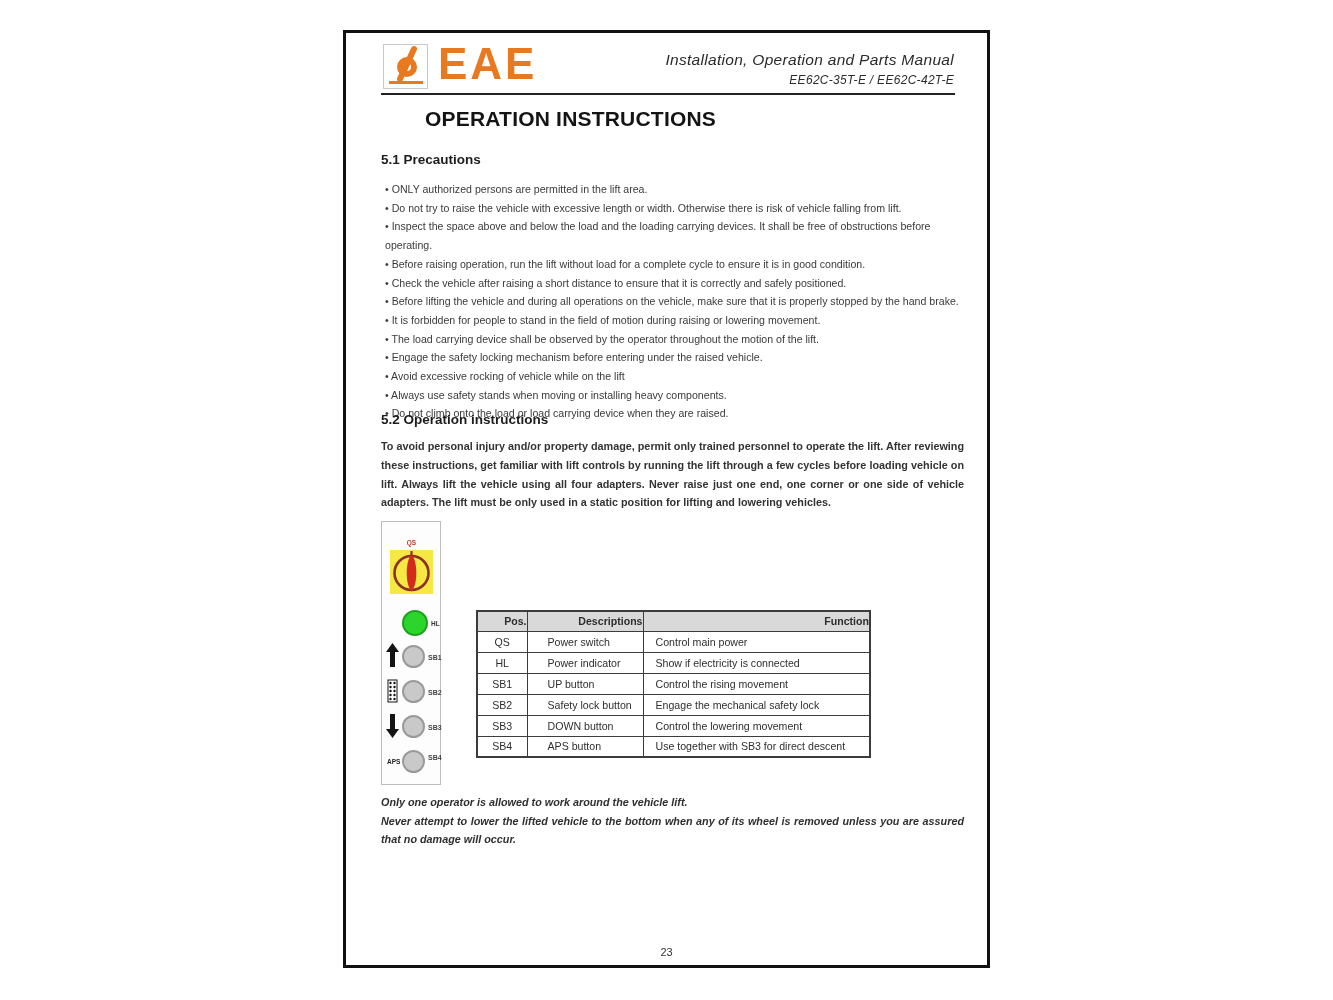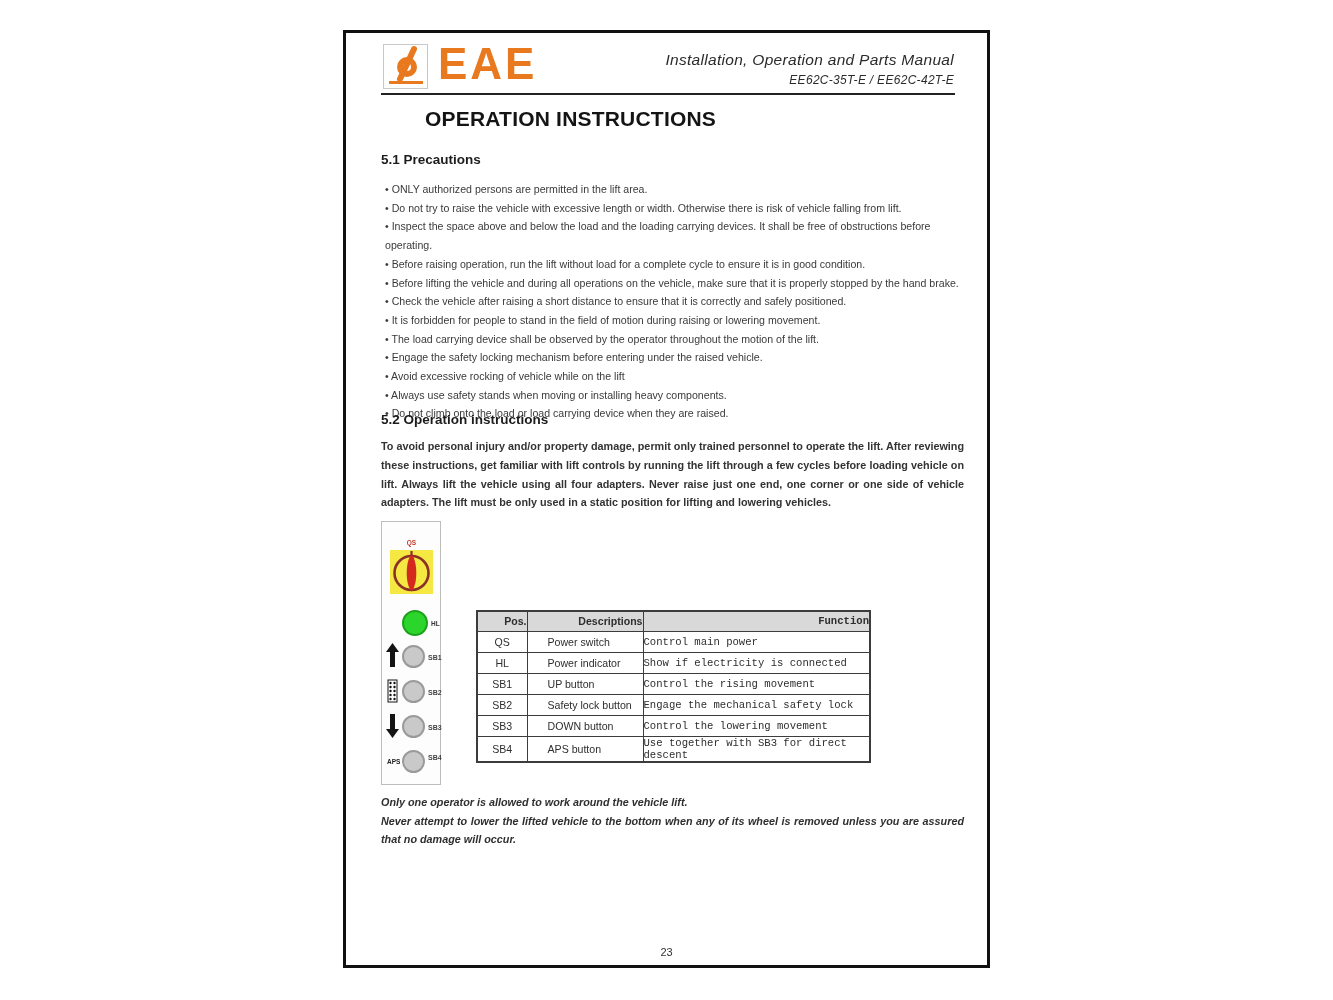--- a/index.html
+++ b/index.html
@@ -46,21 +46,21 @@
   .aps-label { position:absolute; left:5px; top:236px; font-size:6.5px; font-weight:800; color:#222; }
 
   
   .ctable { position:absolute; left:130px; top:577px; border-collapse:collapse; }
   .ctable th, .ctable td { border:1px solid #3c3c3c; font-size:10.6px; color:#2e2e2e; }
   .ctable { border:2px solid #3c3c3c; }
   .ctable th { background:#d9d9d9; font-weight:700; height:20px; text-align:right; }
   .ctable td { height:21px; }
   .col-pos { width:50px; text-align:center; }
   .col-desc { width:116px; text-align:left; padding-left:20px; }
-  .col-func { width:227px; text-align:left; padding-left:0;font-family:Liberation Mono, monospace; }
+  .col-func { width:227px; text-align:left; padding-left:12px; }
 
   
   .warnings { position:absolute; left:35px; top:760px; width:583px; }
   .warnings p { font-size:10.8px; font-weight:700; font-style:italic; color:#2f2f2f;
                 line-height:18.7px; }
   .warnings p.justify { text-align:justify; }
 
   .pageno { position:absolute; left:0; right:0; top:913px; text-align:center;
             font-size:11px; color:#333; }
 </style>
@@ -83,22 +83,22 @@
   </div>
   <div class="hdr-line"></div>
 
   <div class="doc-title">OPERATION INSTRUCTIONS</div>
   <div class="sec-h1">5.1 Precautions</div>
   <ul class="bullets">
     <li>ONLY authorized persons are permitted in the lift area.</li>
     <li>Do not try to raise the vehicle with excessive length or width. Otherwise there is risk of vehicle falling from lift.</li>
     <li>Inspect the space above and below the load and the loading carrying devices. It shall be free of obstructions before operating.</li>
     <li>Before raising operation, run the lift without load for a complete cycle to ensure it is in good condition.</li>
+    <li>Check the vehicle after raising a short distance to ensure that it is correctly and safely positioned.</li>
     <li>Before lifting the vehicle and during all operations on the vehicle, make sure that it is properly stopped by the hand brake.</li>
-    <li>Check the vehicle after raising a short distance to ensure that it is correctly and safely positioned.</li>
     <li>It is forbidden for people to stand in the field of motion during raising or lowering movement.</li>
     <li>The load carrying device shall be observed by the operator throughout the motion of the lift.</li>
     <li>Engage the safety locking mechanism before entering under the raised vehicle.</li>
     <li>Avoid excessive rocking of vehicle while on the lift</li>
     <li>Always use safety stands when moving or installing heavy components.</li>
     <li>Do not climb onto the load or load carrying device when they are raised.</li>
   </ul>
 
   <div class="sec-h2">5.2 Operation instructions</div>
   <div class="op-para">To avoid personal injury and/or property damage, permit only trained personnel to operate the lift. After reviewing these instructions, get familiar with lift controls by running the lift through a few cycles before loading vehicle on lift. Always lift the vehicle using all four adapters. Never raise just one end, one corner or one side of vehicle adapters. The lift must be only used in a static position for lifting and lowering vehicles.</div>

